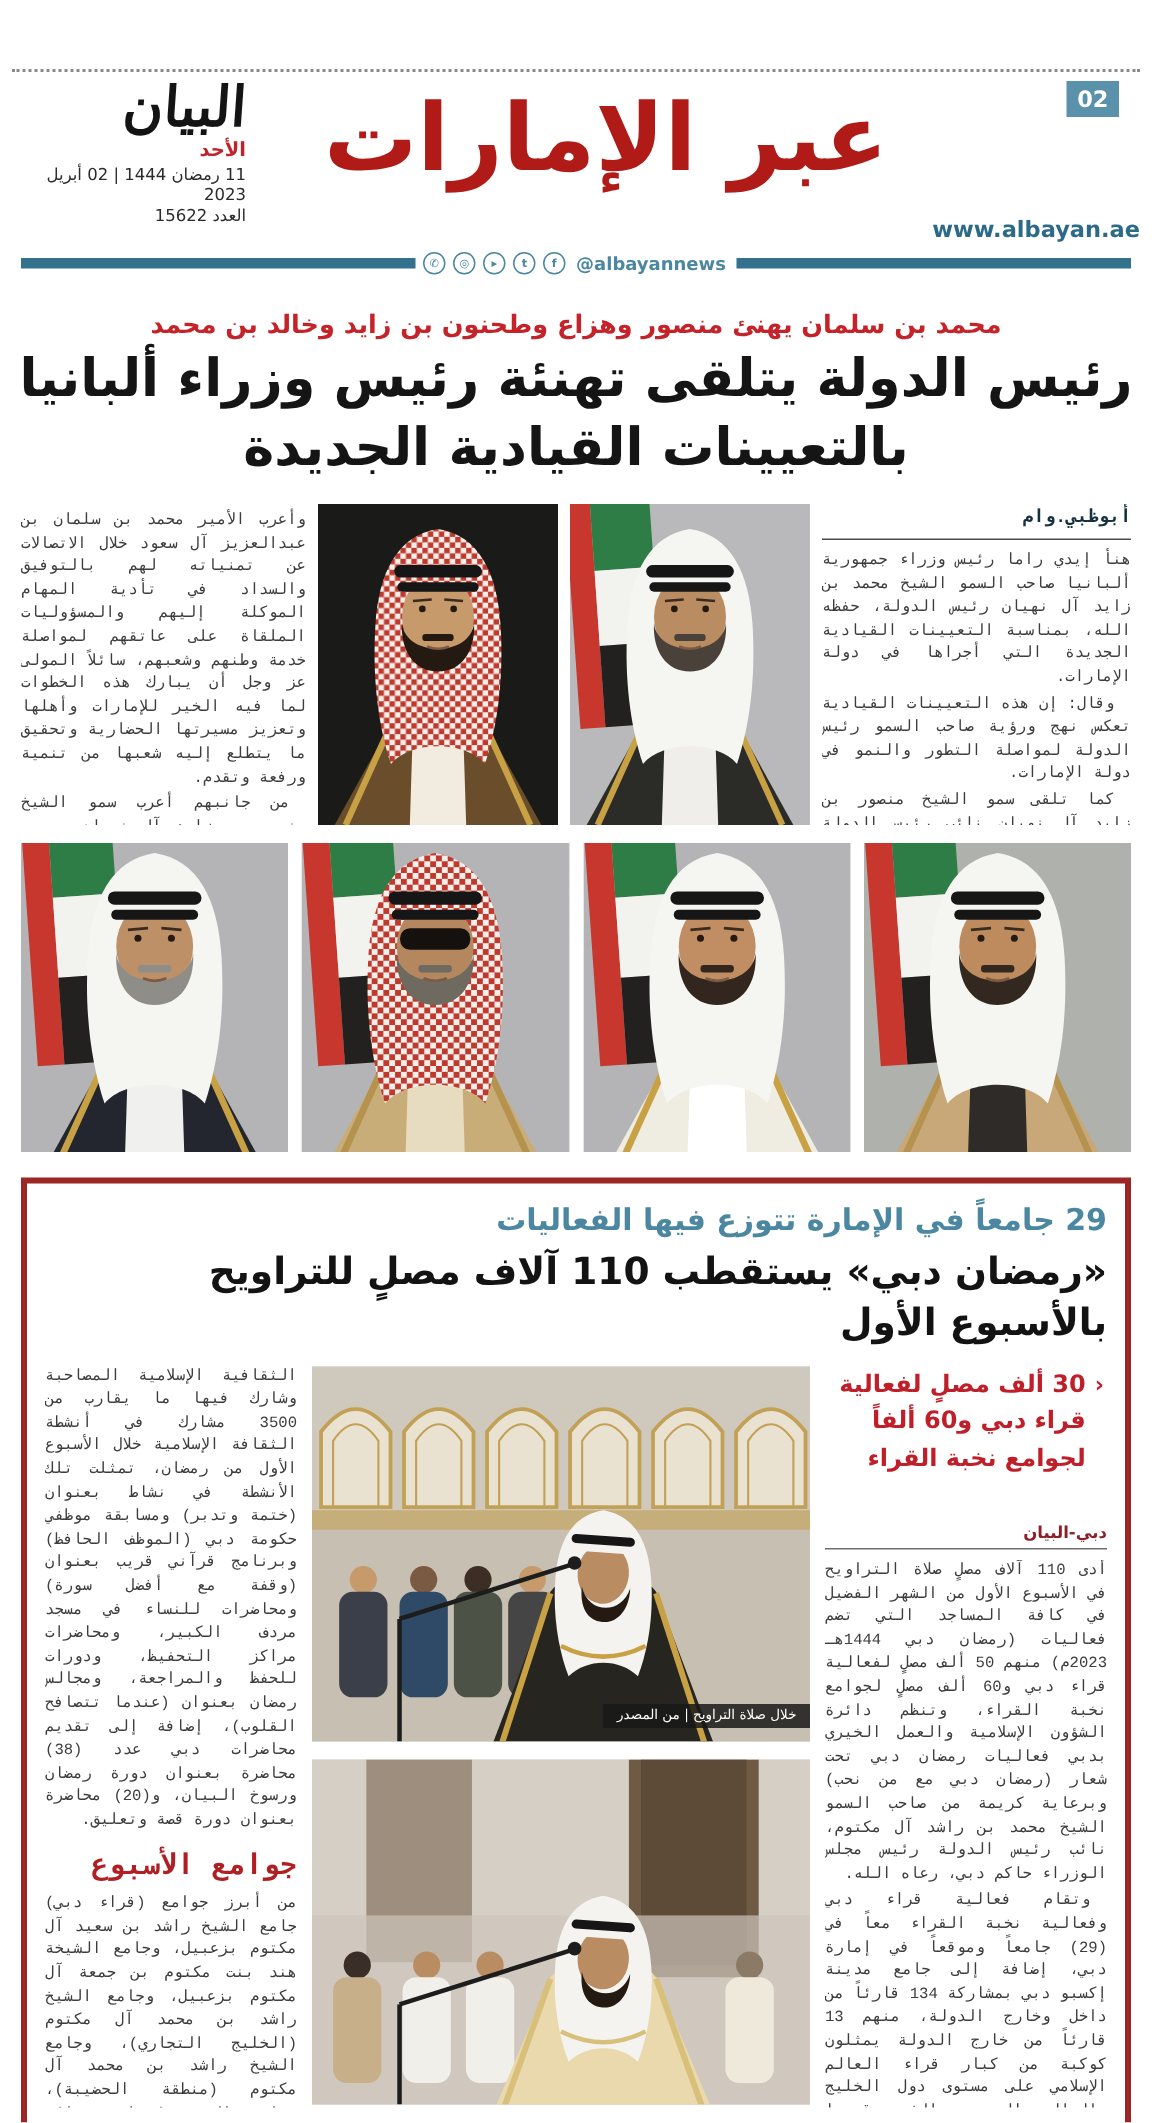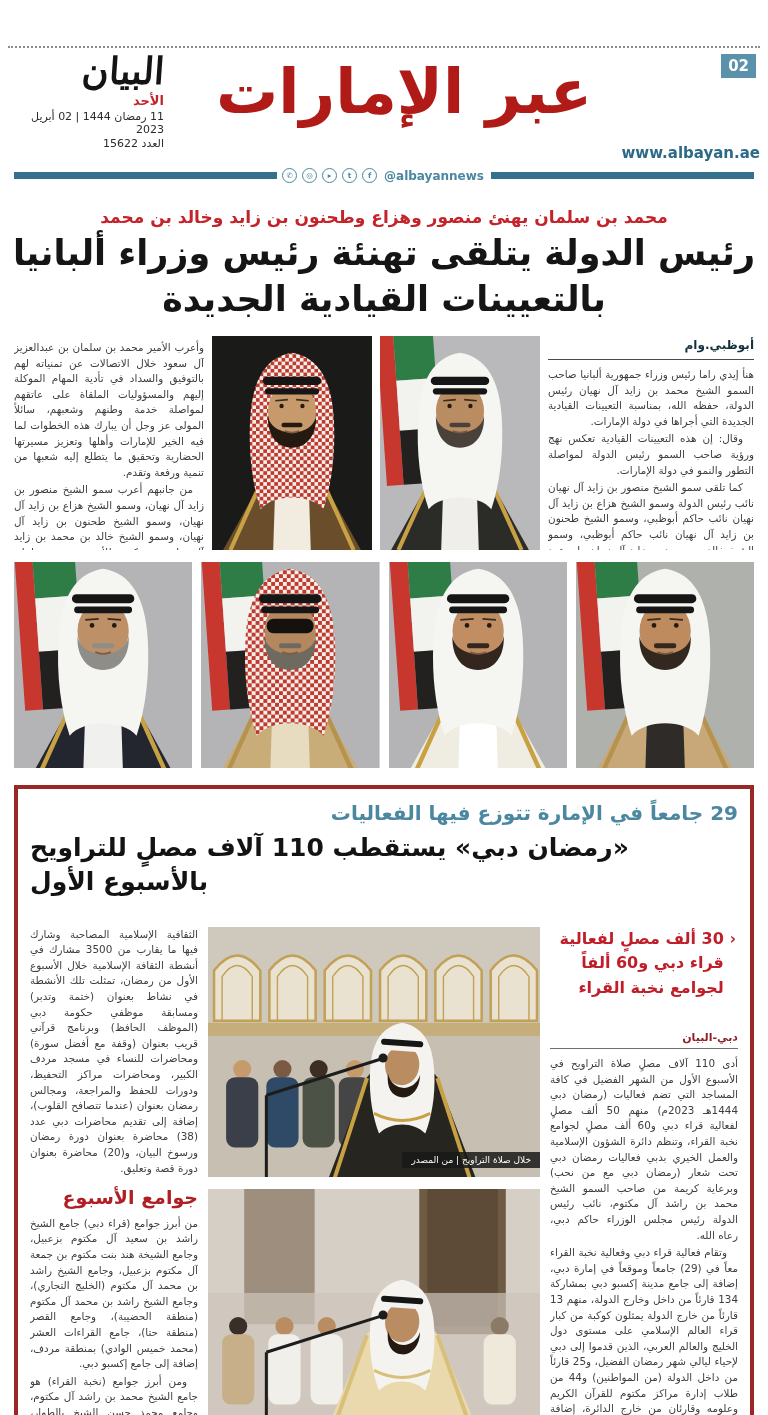--- a/index.html
+++ b/index.html
@@ -9,46 +9,46 @@
   
   .hdr{padding-top:46px;}
   .hdr-dotted{margin:0 8px;border-top:2px dotted #8a8a8a;}
   .hdr-main{position:relative;height:114px;margin:0 8px;}
   .logo{position:absolute;left:6px;top:4px;width:150px;text-align:right;direction:rtl;}
   .logo-word{font-family:"DejaVu Serif",serif;font-weight:bold;font-size:37px;color:#141414;letter-spacing:-1px;line-height:1.05;display:inline-block;transform:skewX(-4deg);}
   .logo-day{color:#c0232a;font-weight:bold;font-size:13px;margin-top:2px;}
   .logo-date{font-size:11px;color:#2b2b2b;margin-top:2px;}
   .logo-issue{font-size:11px;color:#2b2b2b;margin-top:1px;}
   .masthead{position:absolute;right:120px;left:160px;top:-6px;text-align:center;font-size:62px;font-weight:900;color:#b01b18;line-height:1.6;}
-  .pagenum{position:absolute;right:4px;top:6px;background:#5b92ab;color:#fff;font-weight:bold;font-size:15px;padding:3px 7px;}
+  .pagenum{position:absolute;right:14px;top:6px;background:#5b92ab;color:#fff;font-weight:bold;font-size:15px;padding:3px 7px;}
   .website{position:absolute;right:0;bottom:0;color:#2c6a87;font-weight:bold;font-size:15px;direction:ltr;}
   .social-row{display:flex;align-items:center;gap:5px;margin:6px 14px 0;direction:ltr;}
   .soc-bar{flex:1;height:7px;background:#33718d;}
   .soc{width:13px;height:13px;border:1.4px solid #4b87a0;border-radius:50%;color:#4b87a0;font-size:7.5px;line-height:13px;text-align:center;font-weight:bold;flex:0 0 auto;}
   .soc-handle{color:#4b87a0;font-weight:bold;font-size:12px;margin:0 2px;}
 
   
   .a1-kicker{text-align:center;color:#c4232a;font-weight:bold;font-size:17px;margin:24px 14px 0;}
   .a1-headline{text-align:center;color:#151515;font-weight:900;font-size:35px;line-height:1.3;margin:4px 10px 0;}
   .a1-cols{display:flex;gap:8px;margin:14px 14px 0;height:214px;}
-  .col-text{font-size:10.4px;line-height:1.5;color:#3d3d3d;text-align:justify;overflow:hidden;}
+  .col-text{font-size:10.4px;line-height:1.5;color:#3d3d3d;text-align:justify;overflow:hidden;font-family:Liberation Mono, monospace;}
   .col-text p{margin:0 0 2px;}
   .col-text p + p{text-indent:11px;}
   .a1-right{width:206px;}
   .a1-left{width:190px;padding-top:4px;}
   .byline{font-weight:bold;font-size:12px;color:#15313e;border-bottom:1.5px solid #4a4a4a;padding-bottom:5px;margin-bottom:7px;text-align:right;}
   .duo{flex:1;display:flex;gap:8px;direction:ltr;}
   .ph{position:relative;flex:1;overflow:hidden;background:#ddd;}
   .ph svg{display:block;width:100%;height:100%;}
   .quad{display:flex;gap:9px;margin:12px 14px 0;height:206px;direction:ltr;}
 
   
   .box{margin:17px 14px 0;border:4px solid #9a2723;padding:8px 12px 12px;}
   .a2-kicker{color:#4b87a0;font-weight:bold;font-size:20px;text-align:right;margin-top:4px;}
-  .a2-headline{color:#131313;font-weight:900;font-size:25px;text-align:left;line-height:1.35;margin:6px 0 28px;}
+  .a2-headline{color:#131313;font-weight:900;font-size:25px;text-align:right;line-height:1.35;margin:6px 0 12px;}
   .a2-cols{display:flex;gap:10px;height:494px;}
   .a2-right{width:188px;display:flex;flex-direction:column;}
   .pq{display:flex;gap:6px;color:#c01f2a;font-weight:bold;font-size:16px;line-height:1.55;text-align:right;padding-right:2px;}
   .pq-mark{color:#c01f2a;font-size:15px;line-height:1.7;}
   .byline2{color:#8d2026;font-weight:bold;font-size:11px;border-bottom:1.5px solid #6f6f6f;padding-bottom:4px;margin:30px 0 7px;text-align:right;}
   .a2-mid{width:332px;text-align:right;}
   .photo{position:relative;overflow:hidden;background:#cfc8bc;}
   .photo svg{display:block;width:100%;height:100%;}
   .photo1{height:250px;margin-bottom:12px;}
   .photo2{height:230px;}

